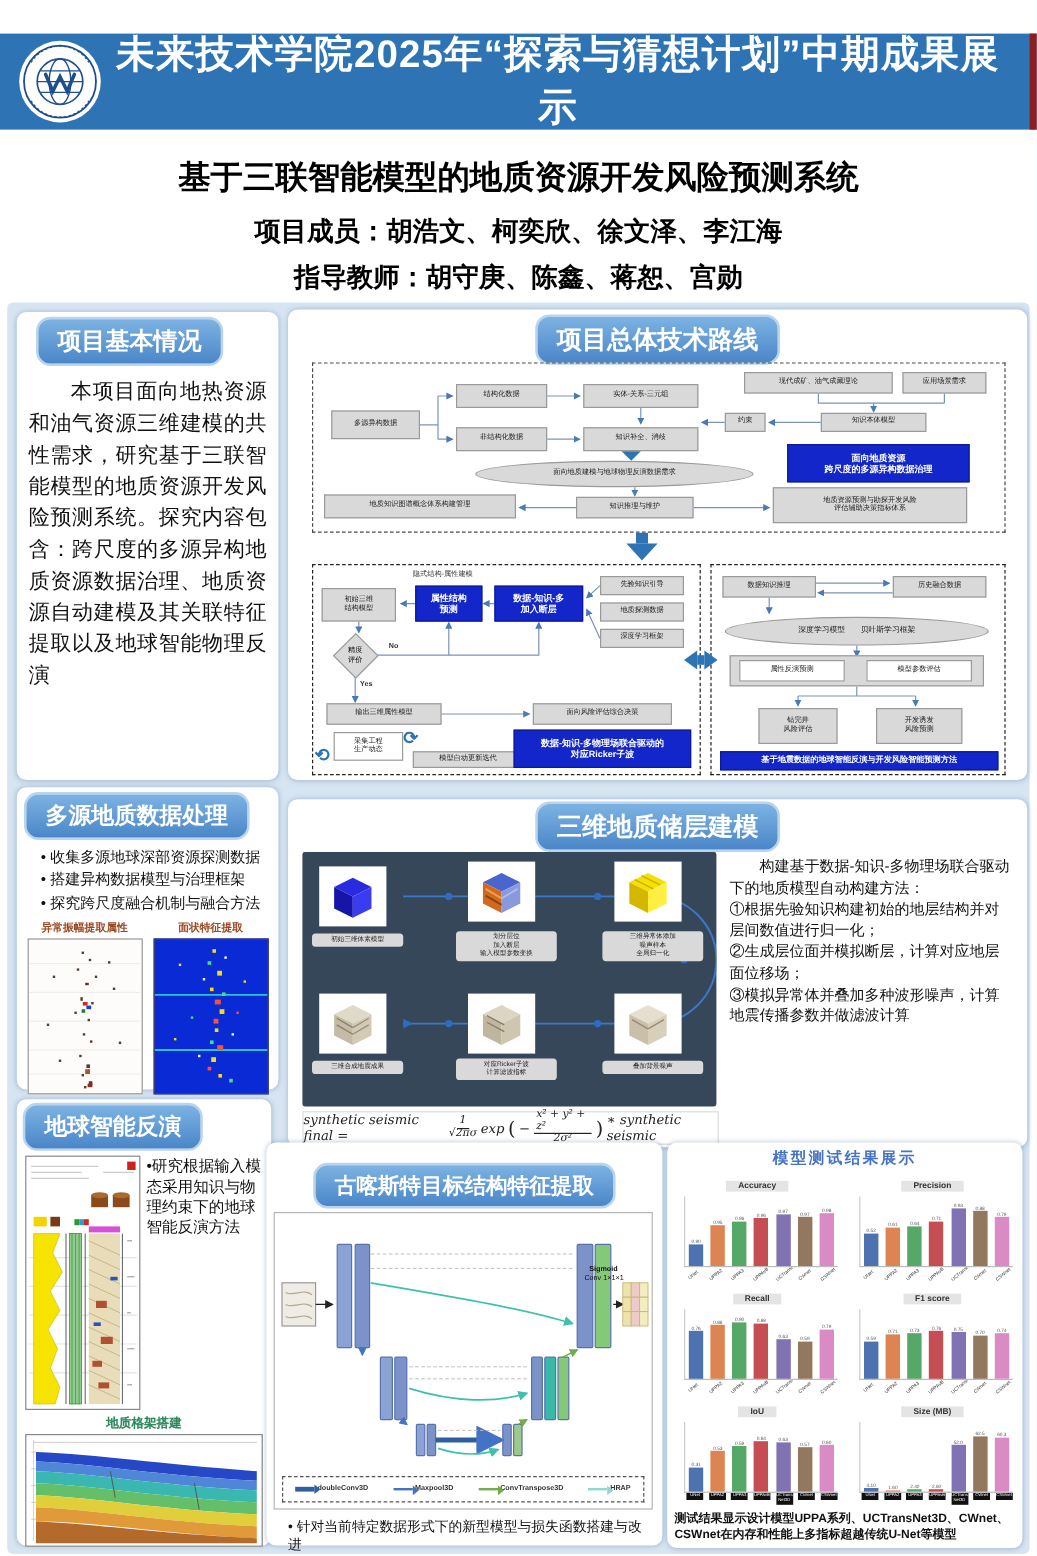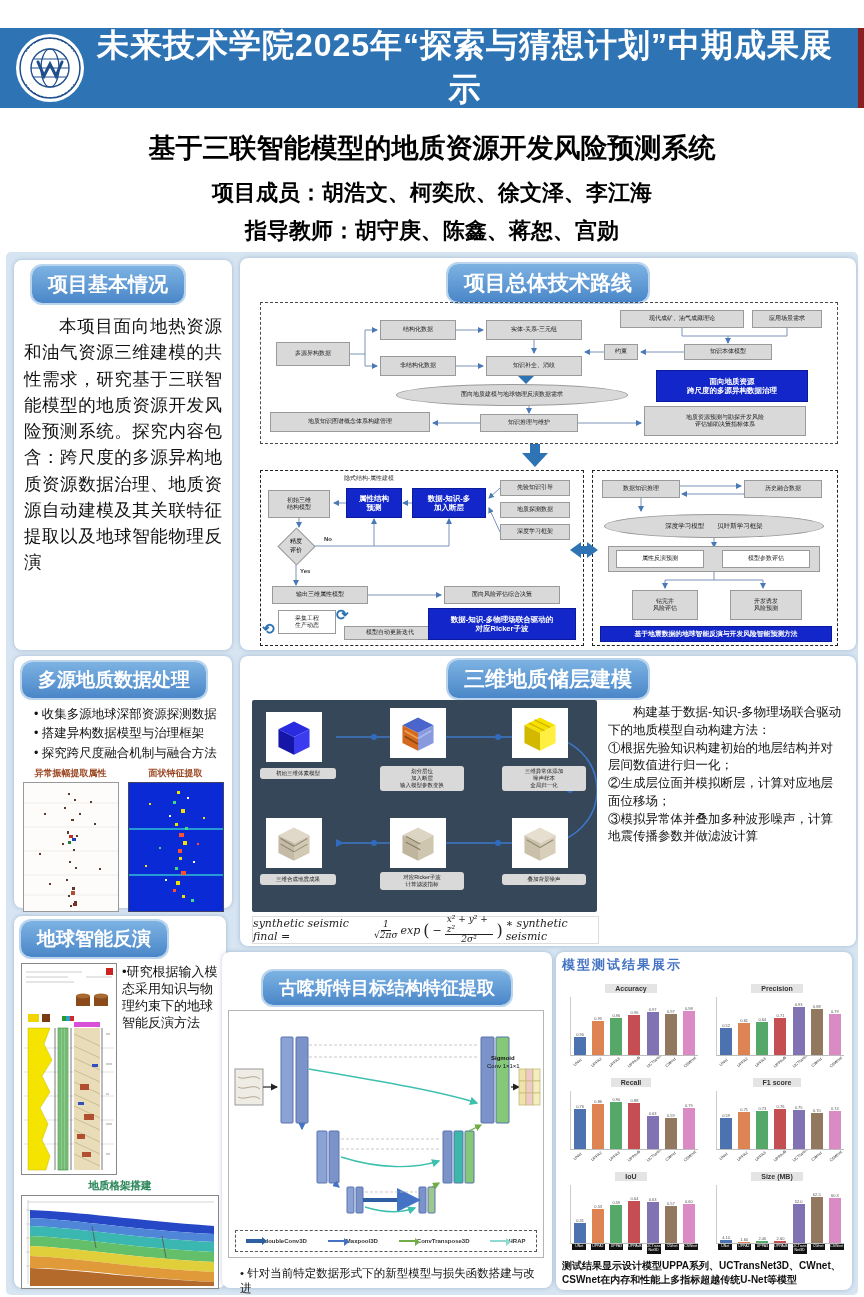--- a/index.html
+++ b/index.html
@@ -46,21 +46,21 @@
   
   #card3{left:8px;top:404px;width:218px;height:252px;padding:6px 8px;box-sizing:border-box;}
   #card3 .pill{font-size:19px;}
   .bullets{margin:8px 2px 0 12px;padding:0;list-style:none;}
   .bullets li{font-size:12.5px;color:#111;margin-bottom:3px;line-height:1.3;}
   .bullets li:before{content:"• ";}
   .img-row{display:flex;justify-content:space-between;margin-top:6px;}
   .img-col{width:97px;text-align:center;}
   .img-cap{font-size:9px;font-weight:bold;color:#9c4722;margin-bottom:2px;}
   
-  #card4{left:234px;top:404px;width:616px;height:290px;}
+  #card4{left:234px;top:414px;width:616px;height:290px;}
   #card4 .pill{font-size:21px;}
   #card4 .pill-row{margin-top:4px;}
   .res-panel{position:absolute;left:12px;top:44px;width:345px;height:212px;background:#37475a;border-radius:2px;}
   .tile{position:absolute;width:56px;height:50px;background:#fff;display:flex;align-items:center;justify-content:center;z-index:2;}
   .tcap{position:absolute;background:#d9d9d9;border-radius:3px;color:#222;font-size:5.5px;line-height:1.3;text-align:center;white-space:pre-line;padding:2px 3px;z-index:2;}
   .res-text{position:absolute;left:368px;top:48px;width:236px;font-size:12.5px;line-height:1.42;color:#111;}
   .res-text .l0{text-indent:2em;}
   .formula{position:absolute;left:12px;top:260px;width:345px;height:26px;background:#fff;border:1px solid #ddd;display:flex;align-items:center;justify-content:center;font-family:"DejaVu Serif",serif;font-style:italic;font-size:11px;color:#222;gap:3px;}
   .frac{display:inline-flex;flex-direction:column;align-items:center;font-size:9px;line-height:1.1;}
   .frac .n{border-bottom:1px solid #222;padding:0 2px;}
@@ -76,21 +76,21 @@
   #card6 .pill{font-size:18px;}
   .unet-box{position:relative;margin-top:5px;width:314px;height:246px;border:1px solid #b5b5b5;background:#fff;}
   .unet-lab{position:absolute;font-size:6px;font-weight:bold;color:#111;z-index:2;}
   .legend{position:absolute;left:6px;bottom:5px;right:6px;height:20px;border:1px dashed #555;display:flex;align-items:center;justify-content:space-around;}
   .leg-item{display:flex;align-items:center;gap:2px;font-size:6px;font-weight:bold;color:#333;}
   .leg-arrow{display:inline-block;width:16px;height:3px;position:relative;background:var(--c);}
   .leg-arrow:after{content:"";position:absolute;right:-5px;top:-2.5px;border-left:5px solid var(--c);border-top:4px solid transparent;border-bottom:4px solid transparent;}
   #card6 .bullets li{font-size:11.5px;}
   
   #card7{left:550px;top:700px;width:296px;height:338px;padding:4px 6px;box-sizing:border-box;}
-  .results-title{color:#4472c4;font-weight:bold;font-size:13px;letter-spacing:2px;}
+  .results-title{text-align:center;color:#4472c4;font-weight:bold;font-size:13px;letter-spacing:2px;}
   .chart-grid{display:grid;grid-template-columns:1fr 1fr;gap:4px 8px;margin-top:3px;}
   .mini-chart{height:90px;position:relative;}
   .chart-title{text-align:center;}
   .chart-title span{display:inline-block;background:#e4e4e4;color:#333;font-size:7px;font-weight:bold;padding:1px 10px;}
   .bars{display:flex;align-items:flex-end;justify-content:space-around;height:58px;border-bottom:1px solid #bbb;border-left:1px solid #ccc;margin:2px 2px 0 8px;}
   .bcol{display:flex;flex-direction:column;align-items:center;justify-content:flex-end;height:100%;width:14px;}
   .bval{font-size:4px;color:#555;}
   .bar{width:12px;}
   .xlabels{display:flex;justify-content:space-around;margin-left:8px;height:16px;overflow:hidden;}
   .xlabels span{font-size:4px;color:#333;width:14px;text-align:center;}

